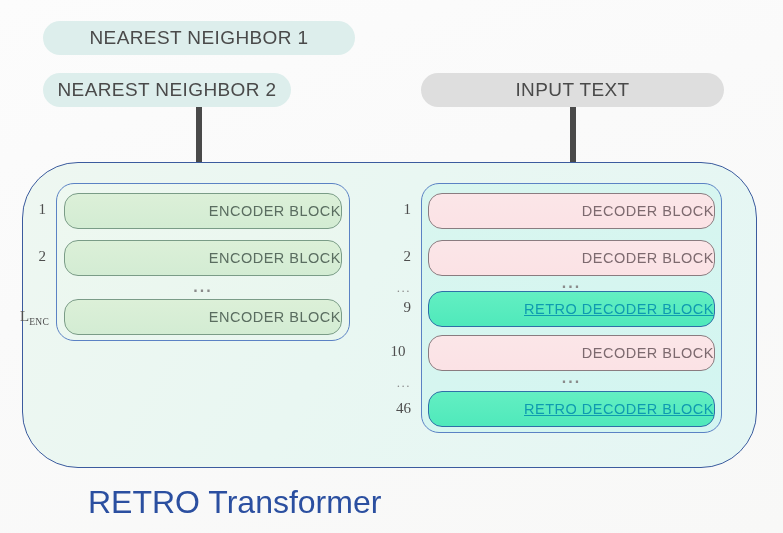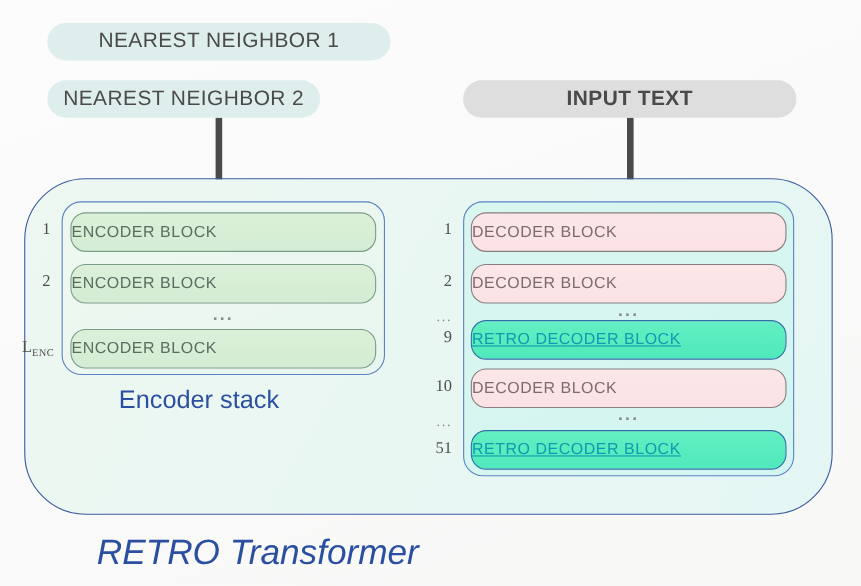--- a/index.html
+++ b/index.html
@@ -34,21 +34,21 @@
   .chip.nn {
     background: #ddeeec;
     color: #4a4a4a;
   }
   .chip.input {
     background: #dedede;
     color: #4a4a4a;
   }
   #nn1 { left: 43px;  top: 21px; width: 312px; height: 34px; }
   #nn2 { left: 43px;  top: 73px; width: 248px; height: 34px; }
-  #inputtext { left: 421px; top: 73px; width: 303px; height: 34px; font-weight: bold; }
+  #inputtext { left: 421px; top: 73px; width: 303px; height: 34px; }
 
   
   .arrow {
     position: absolute;
     width: 34px;
   }
   #arrow-enc { left: 182px; top: 107px; height: 92px; }
   #arrow-dec { left: 556px; top: 107px; height: 92px; }
   .arrow svg { display: block; width: 100%; height: 100%; }
 
@@ -96,21 +96,21 @@
   .row-num.dots {
     color: #8d8d8d;
     letter-spacing: 1.5px;
     font-size: 13px;
   }
 
   .block {
     position: absolute;
     display: flex;
     align-items: center;
-    justify-content: flex-start;
+    justify-content: flex-end;
     border-radius: 14px;
     box-sizing: border-box;
     font-size: 14.5px;
     letter-spacing: 0.5px;
   }
   .block.encoder {
     background: linear-gradient(180deg, #dcf0d8 0%, #d3ecd3 100%);
     border: 1.4px solid #7a9c87;
     color: #5a6d60;
   }
@@ -163,21 +163,20 @@
   }
   #cap-decoder {
     left: 487px;
     top: 442px;
     font-size: 23px;
   }
   #cap-retro {
     left: 88px;
     top: 484px;
     font-size: 32px;
-    font-style: italic;
   }
 </style>
 </head>
 <body>
 
 <div id="stage">
 
   <div class="chip nn" id="nn1">
     <span>NEAREST NEIGHBOR 1</span>
   </div>
@@ -218,31 +217,30 @@
     <span>ENCODER BLOCK</span>
   </div>
   <div class="block encoder" style="left:64px; top:240px; width:278px; height:36px;">
     <span>ENCODER BLOCK</span>
   </div>
   <div class="inner-dots" style="left:64px; top:278px; width:278px;">...</div>
   <div class="block encoder" style="left:64px; top:299px; width:278px; height:36px;">
     <span>ENCODER BLOCK</span>
   </div>
 
-  <div class="caption" id="cap-encoder">Encoder stack</div>
 
   <div class="stack-inner" id="decoder-inner"></div>
 
   <div class="row-num" style="left:385px; top:201px; width:26px;">1</div>
   <div class="row-num" style="left:385px; top:248px; width:26px;">2</div>
   <div class="row-num dots" style="left:385px; top:280px; width:26px;">...</div>
   <div class="row-num" style="left:385px; top:299px; width:26px;">9</div>
-  <div class="row-num" style="left:385px; top:343px; width:26px;">10</div>
+  <div class="row-num" style="left:385px; top:343px; width:26px;text-align:center;">10</div>
   <div class="row-num dots" style="left:385px; top:375px; width:26px;">...</div>
-  <div class="row-num" style="left:385px; top:400px; width:26px;">51</div>
+  <div class="row-num" style="left:385px; top:400px; width:26px;">46</div>
 
   <div class="block decoder" style="left:428px; top:193px; width:287px; height:36px;">
     <span>DECODER BLOCK</span>
   </div>
   <div class="block decoder" style="left:428px; top:240px; width:287px; height:36px;">
     <span>DECODER BLOCK</span>
   </div>
   <div class="inner-dots" style="left:428px; top:274px; width:287px;">...</div>
   <div class="block retro" style="left:428px; top:291px; width:287px; height:36px;">
     <span>RETRO DECODER BLOCK</span>

